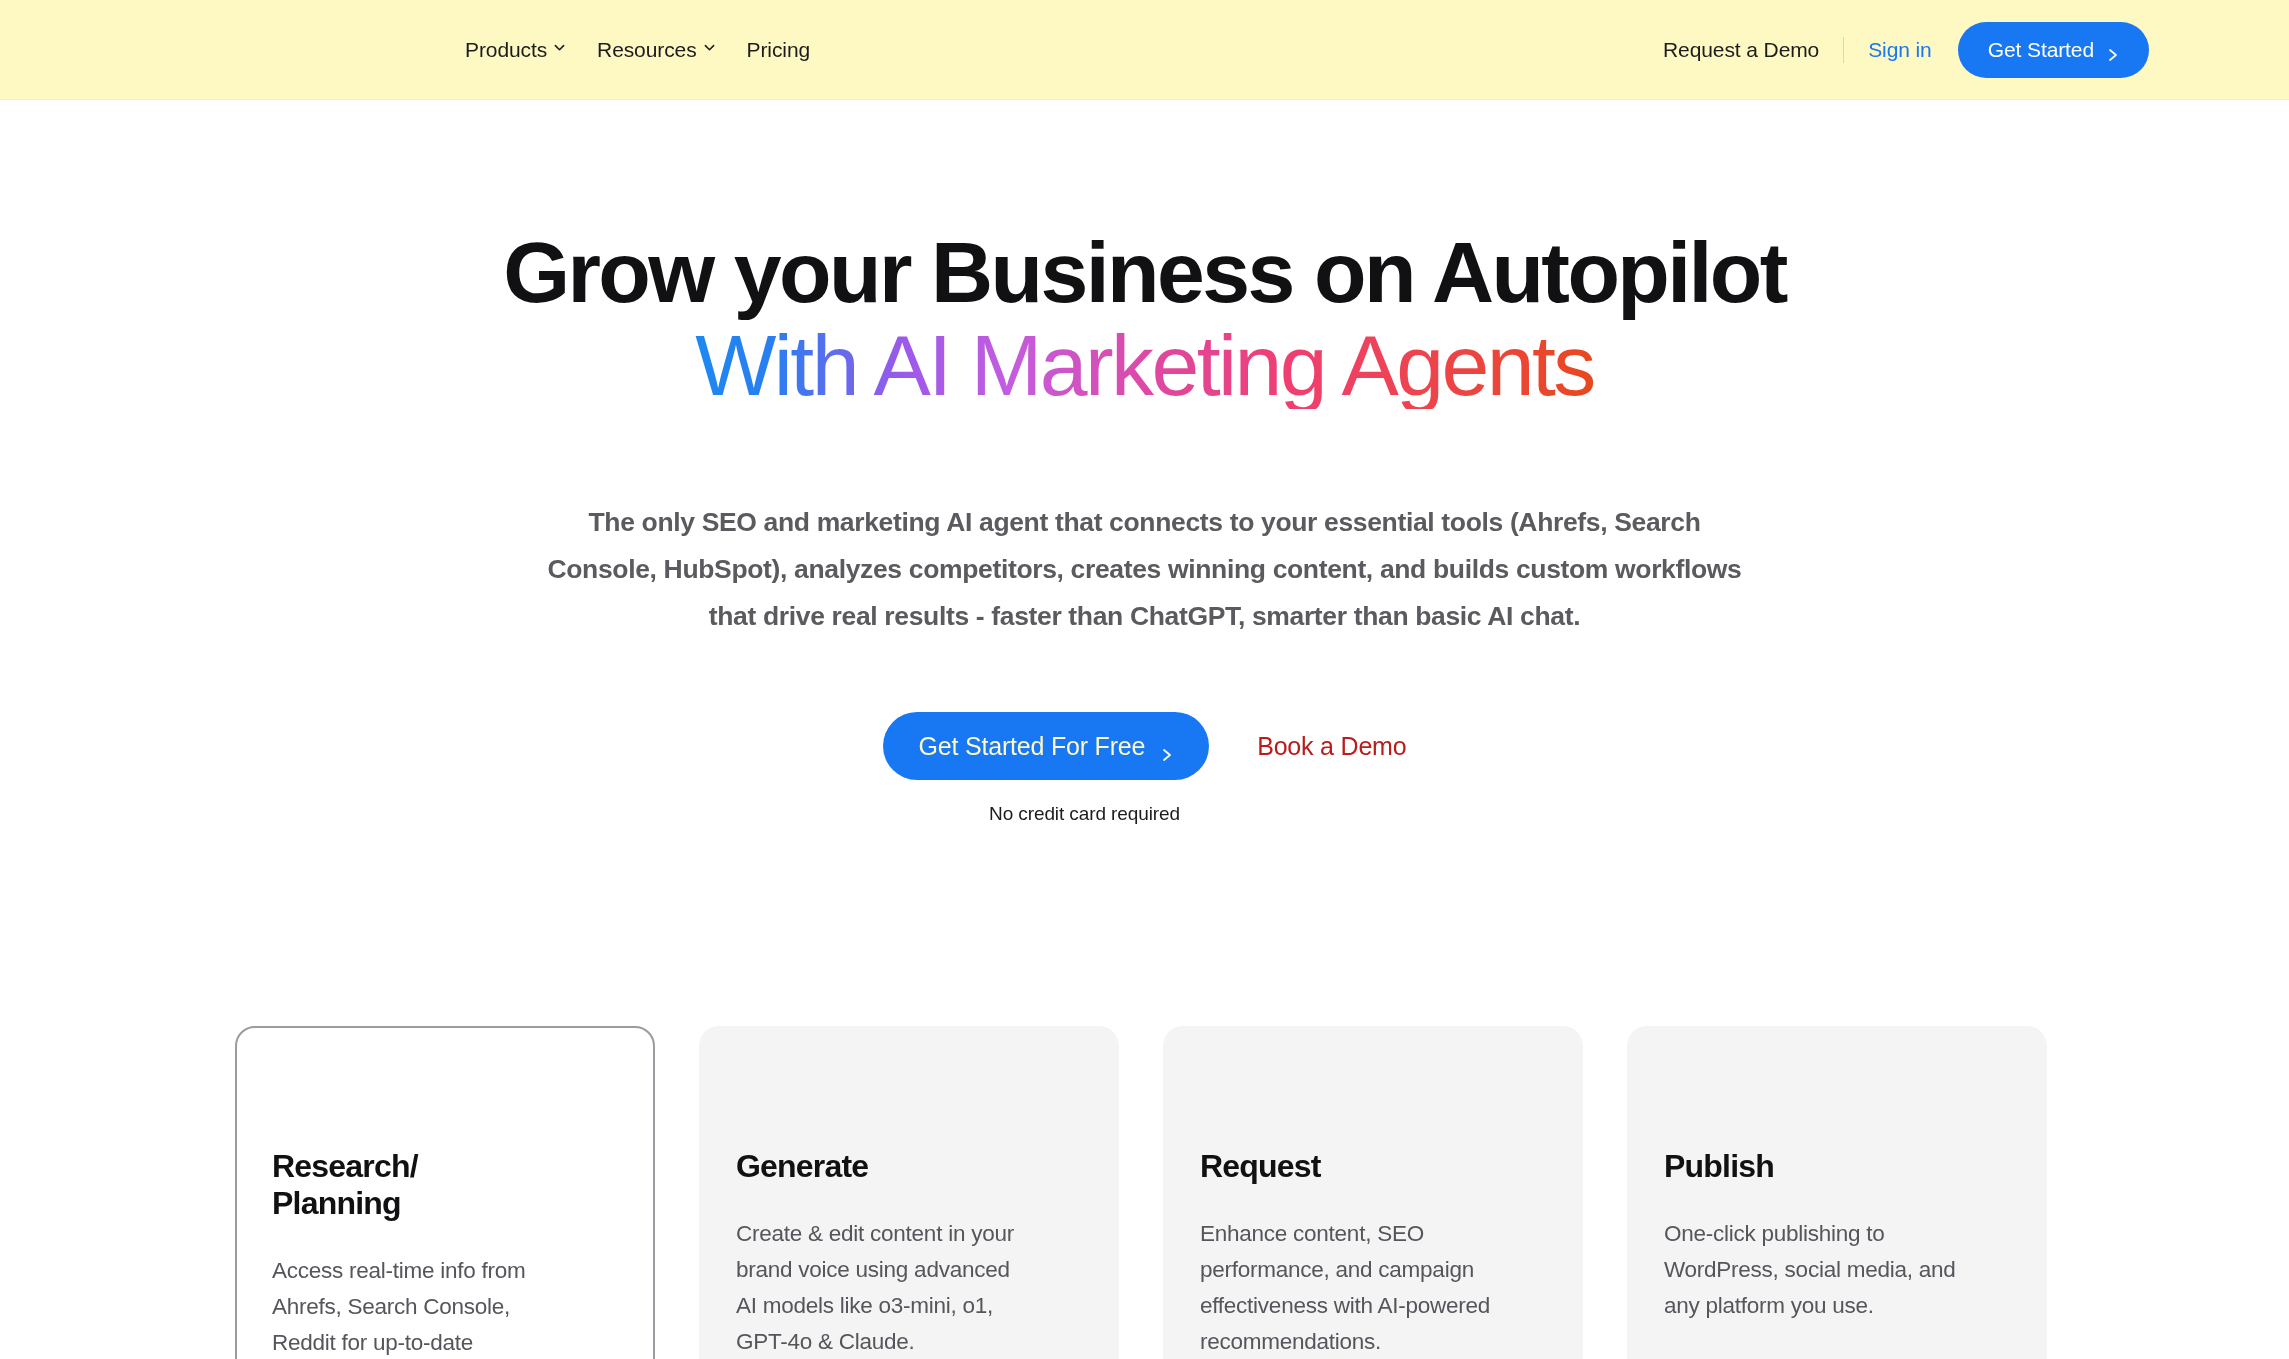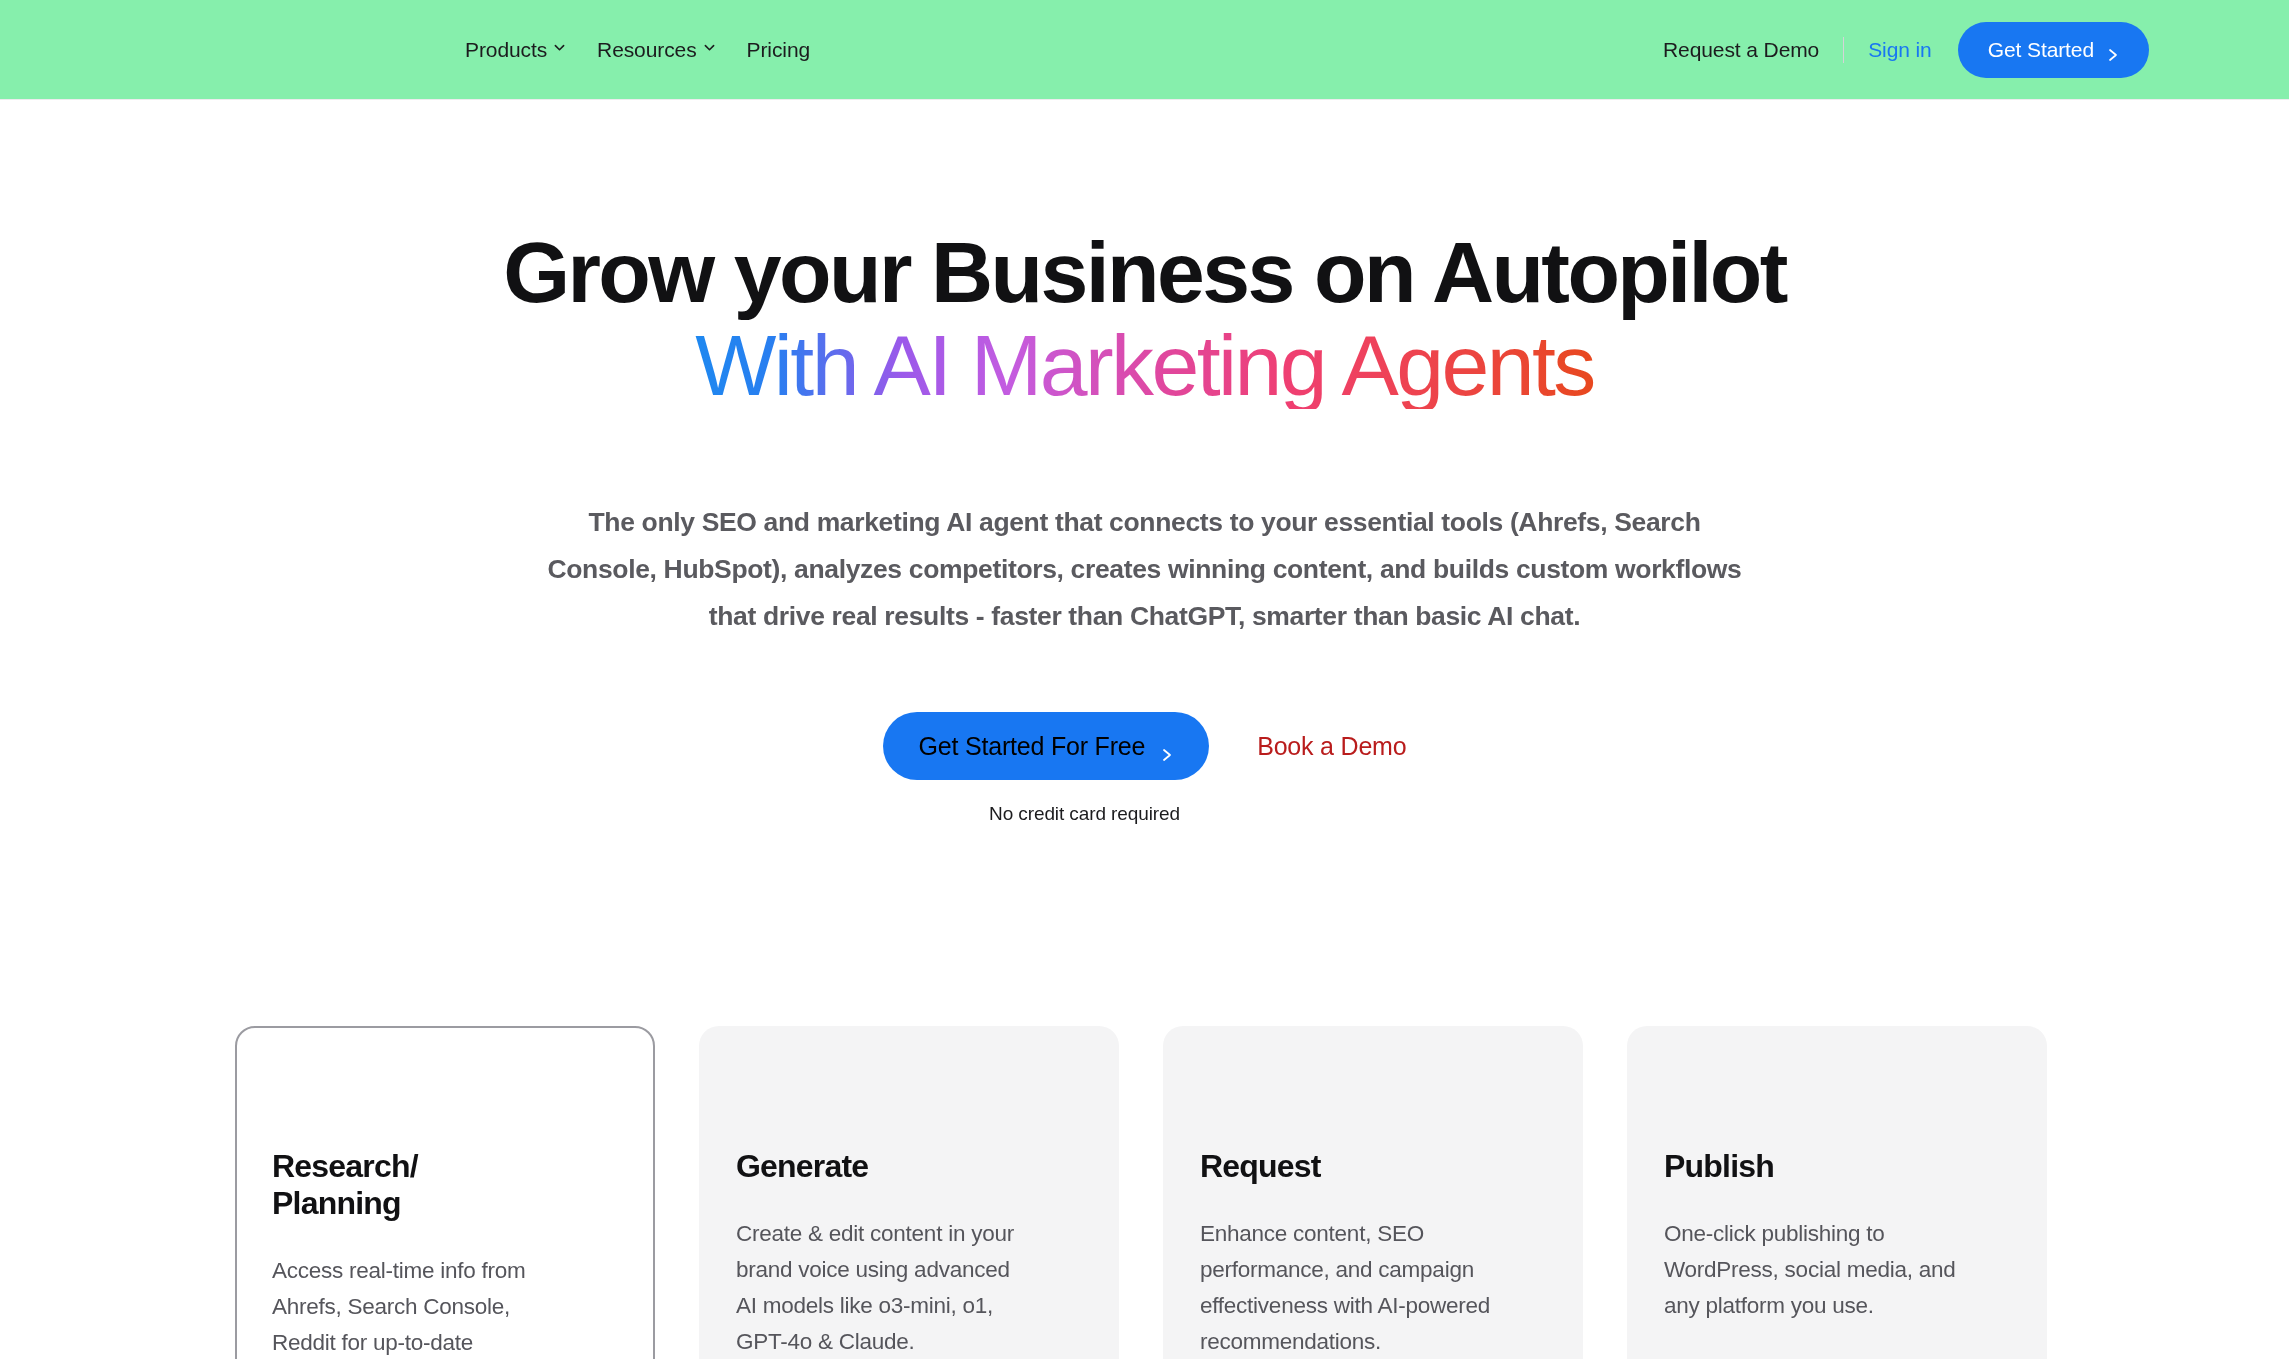--- a/index.html
+++ b/index.html
@@ -9,21 +9,21 @@
     background: #ffffff;
     font-family: "Liberation Sans", sans-serif;
     overflow: hidden;
   }
 
   
   .site-header {
     position: relative;
     height: 100px;
     border-bottom: 1px solid #ececee;
-    background: #86efac;
+    background: #fef9c3;
   }
   .nav-left {
     position: absolute;
     left: 465px;
     top: 0;
     height: 99px;
     display: flex;
     align-items: center;
     gap: 32px;
   }
@@ -139,21 +139,21 @@
 
   .cta-row {
     margin-top: 72px;
     display: flex;
     align-items: center;
     justify-content: center;
     gap: 48px;
   }
   .btn-free {
     background: #1877f2;
-    color: #000000;
+    color: #fef9c3;
     border: none;
     border-radius: 999px;
     height: 68px;
     padding: 0 36px;
     font-size: 25px;
     font-family: "Liberation Sans", sans-serif;
     display: flex;
     align-items: center;
     gap: 16px;
     cursor: pointer;

